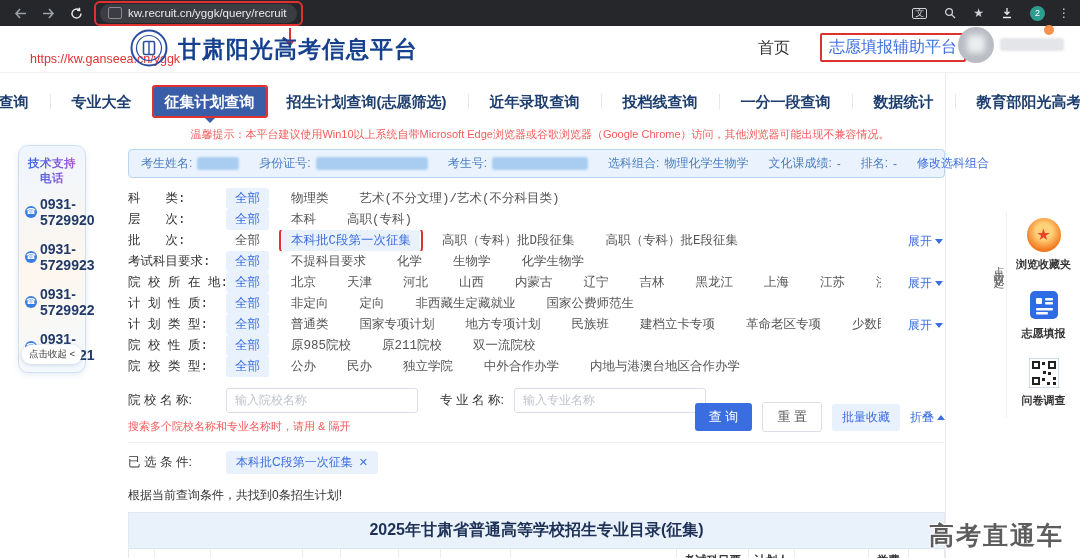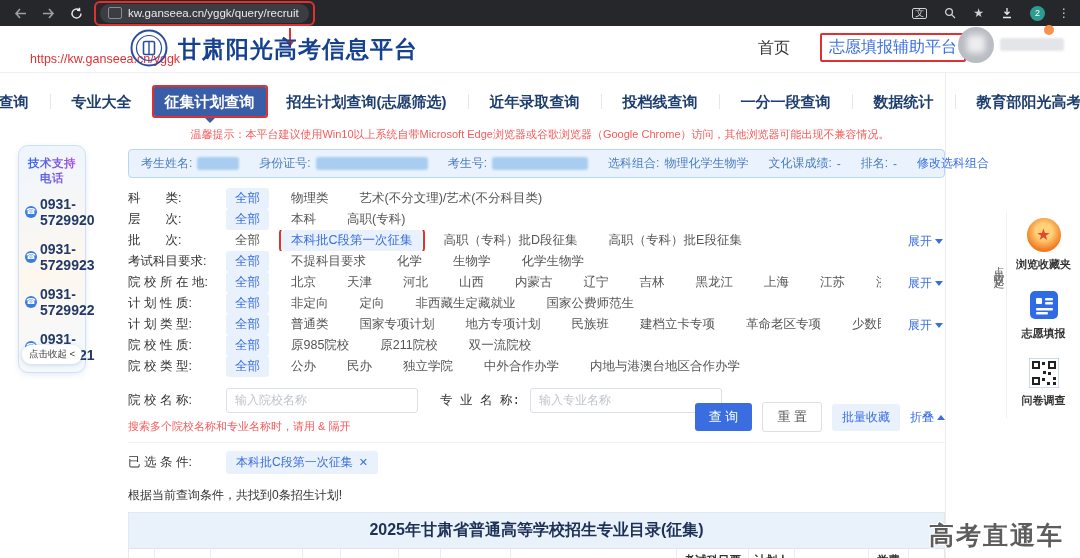--- a/index.html
+++ b/index.html
@@ -52,38 +52,38 @@
   .main{position:relative;margin-left:128px;width:817px;}
 
   .sbar{margin-top:7px;height:27px;background:#eaf3fd;border:1px solid #b9d6f2;border-radius:4px;
         display:flex;align-items:center;padding:0 12px;gap:8px;font-size:12px;color:#4a7dc0;}
   .sfield{display:flex;align-items:center;gap:5px;margin-right:12px;white-space:nowrap;}
   .mask{display:inline-block;height:13px;border-radius:3px;background:#a9cdf0;filter:blur(1.2px);}
   .sval{color:#4a7dc0;}
   .sedit{margin-left:auto;color:#3a6ee0;cursor:pointer;white-space:nowrap;}
 
   
-  .filters{margin-top:10px;}
+  .filters{margin-top:10px;font-family:Liberation Mono, monospace;}
   .frow{display:flex;align-items:center;min-height:21px;font-size:12.5px;position:relative;padding-right:64px;}
   .flabel{width:98px;flex:none;color:#333;white-space:pre;}
   .fopts{display:flex;align-items:center;gap:13px;flex-wrap:nowrap;overflow:hidden;}
   .fopt{color:#555;padding:2px 9px;border-radius:3px;cursor:pointer;white-space:nowrap;}
   .fopt.sel{color:#3a6ee0;background:#e9f1fd;}
   .fopt.redbox{outline:2px solid #e03131;outline-offset:1px;}
   .fexpand{position:absolute;right:2px;top:3px;color:#3a6ee0;font-size:12px;cursor:pointer;display:flex;align-items:center;gap:3px;}
   .arr-dn{width:0;height:0;border-left:4px solid transparent;border-right:4px solid transparent;border-top:5px solid #3a6ee0;}
   .arr-up{width:0;height:0;border-left:4px solid transparent;border-right:4px solid transparent;border-bottom:5px solid #3a6ee0;}
 
   
   .srow{display:flex;align-items:center;margin-top:9px;font-size:12.5px;color:#333;position:relative;height:28px;}
   .srow .flabel{width:98px;}
   .sinput{width:192px;height:25px;border:1px solid #dcdfe6;border-radius:3px;padding:0 8px;font-size:12px;
           color:#333;outline:none;box-sizing:border-box;font-family:inherit;}
   .sinput::placeholder{color:#c0c4cc;}
-  .lbl2{margin-left:22px;white-space:pre;font-family:Liberation Mono, monospace;}
+  .lbl2{margin-left:22px;white-space:pre;}
   .btns{position:absolute;right:0;top:16px;display:flex;align-items:center;gap:10px;}
   .btn{font-size:13px;border-radius:3px;padding:5px 14px;cursor:pointer;border:none;font-family:inherit;white-space:pre;}
   .btn-q{background:#3a6ee0;color:#fff;}
   .btn-r{background:#fff;color:#555;border:1px solid #dcdfe6;}
   .btn-b{background:#e9f1fd;color:#3a6ee0;font-size:12px;padding:5px 10px;}
   .lnk-fold{color:#3a6ee0;font-size:12px;cursor:pointer;display:flex;align-items:center;gap:3px;}
   .hint{color:#f65a5a;font-size:11px;margin-top:5px;border-bottom:1px solid #f2f2f2;padding-bottom:8px;}
   .selrow{display:flex;align-items:center;margin-top:8px;font-size:12.5px;color:#333;}
   .selrow .flabel{width:98px;}
   .seltag{background:#e9f1fd;color:#3a6ee0;padding:3px 10px;border-radius:3px;font-size:12px;display:flex;
@@ -148,21 +148,21 @@
           <path d="M7 1 L11 5.5 L7 10 M11 5.5 H1" stroke="#9aa0a6" stroke-width="1.6" fill="none"></path>
         </svg>
     </span>
     <span class="bicon">
       <svg width="13" height="13" viewBox="0 0 13 13">
           <path d="M11 6.5 A4.5 4.5 0 1 1 9.4 3.1 M9.5 0.8 L9.6 3.4 L7 3.3" stroke="#e8eaed" stroke-width="1.4" fill="none"></path>
         </svg>
     </span>
     <div class="urlpill">
       <span class="site-ic"></span>
-      <span class="burl">kw.ganseea.cn/yggk/query/recruit</span>
+      <span class="burl">kw.recruit.cn/yggk/query/recruit</span>
       <span class="url-redbox"></span>
     </div>
     <div class="bright">
       <span class="g" style="border:1px solid #cfd2d6;border-radius:2px;padding:0 2px;font-size:9px;">文</span>
       <span class="bicon" style="margin:0;">
         <svg width="12" height="12" viewBox="0 0 12 12">
             <circle cx="5" cy="5" r="3.4" stroke="#cfd2d6" stroke-width="1.3" fill="none"></circle>
             <path d="M7.6 7.6 L11 11" stroke="#cfd2d6" stroke-width="1.3"></path>
           </svg>
       </span>

